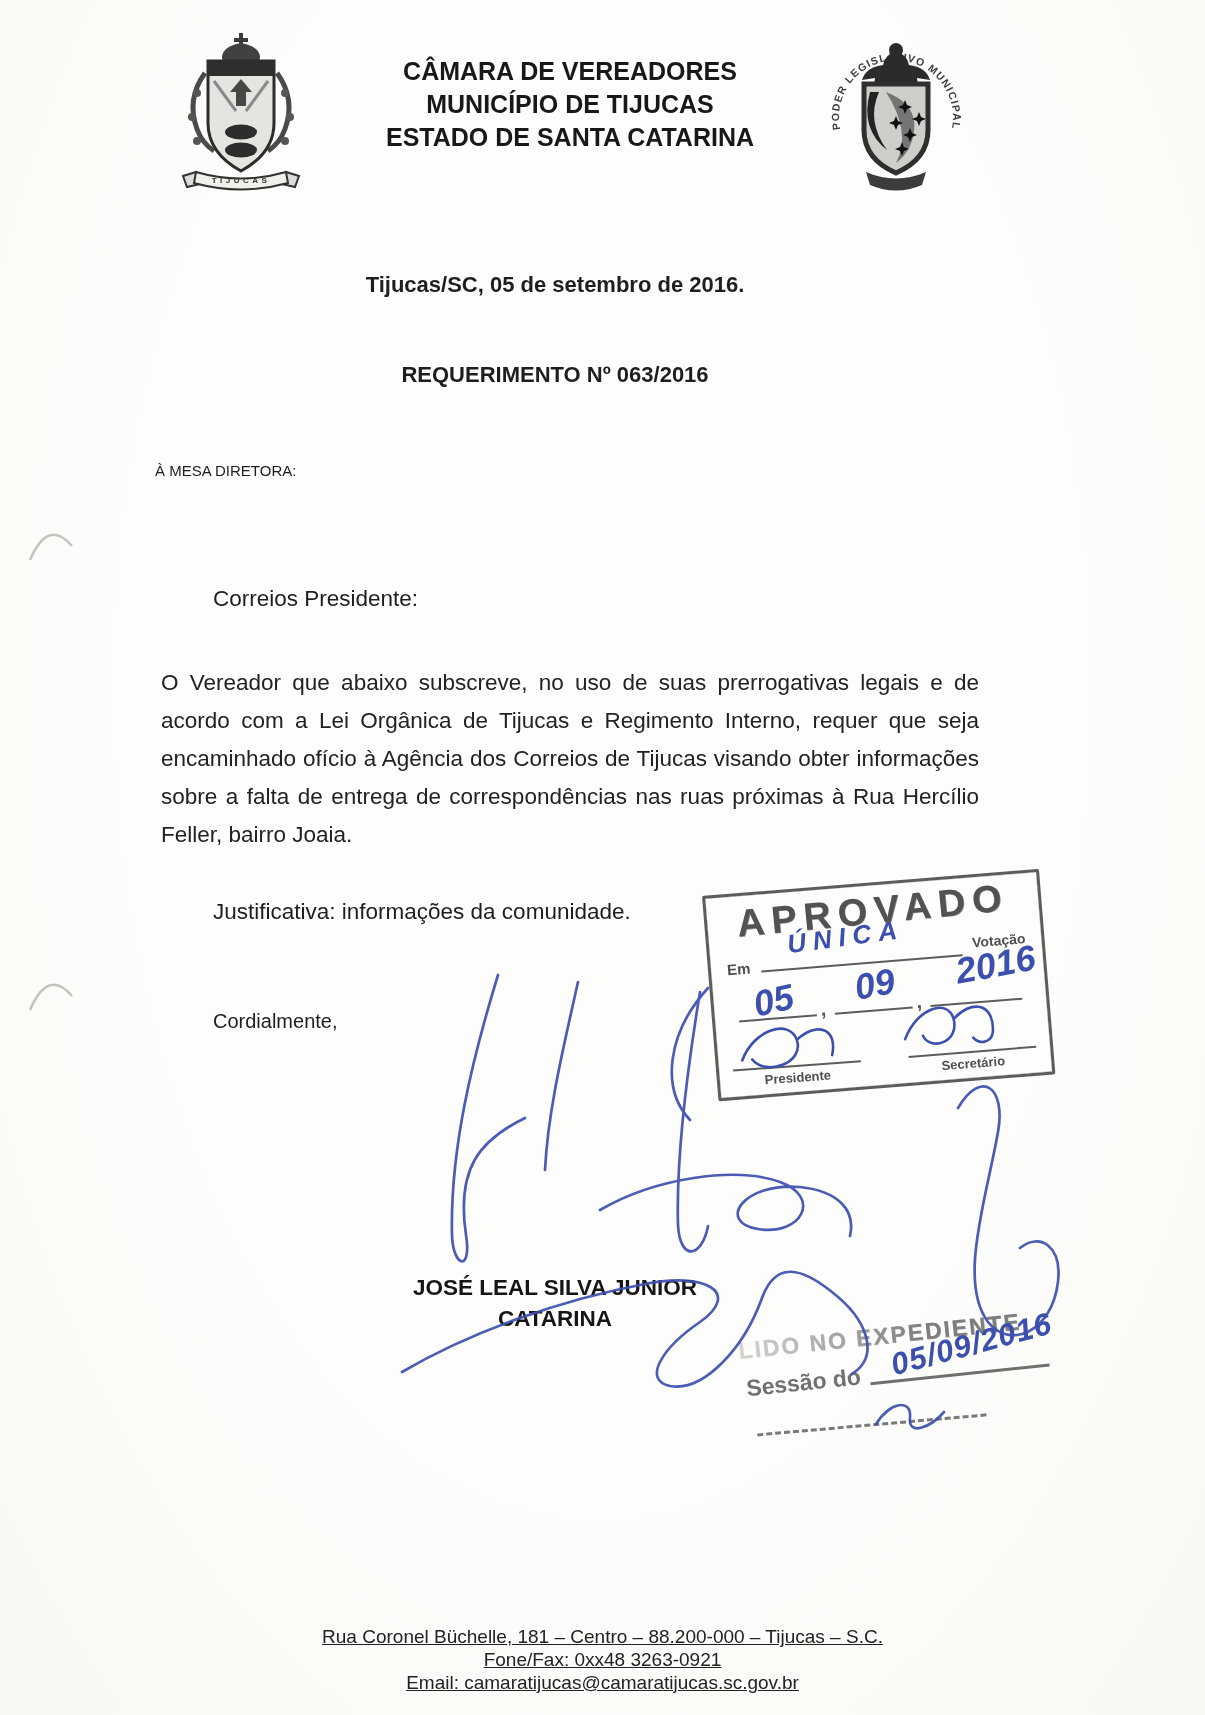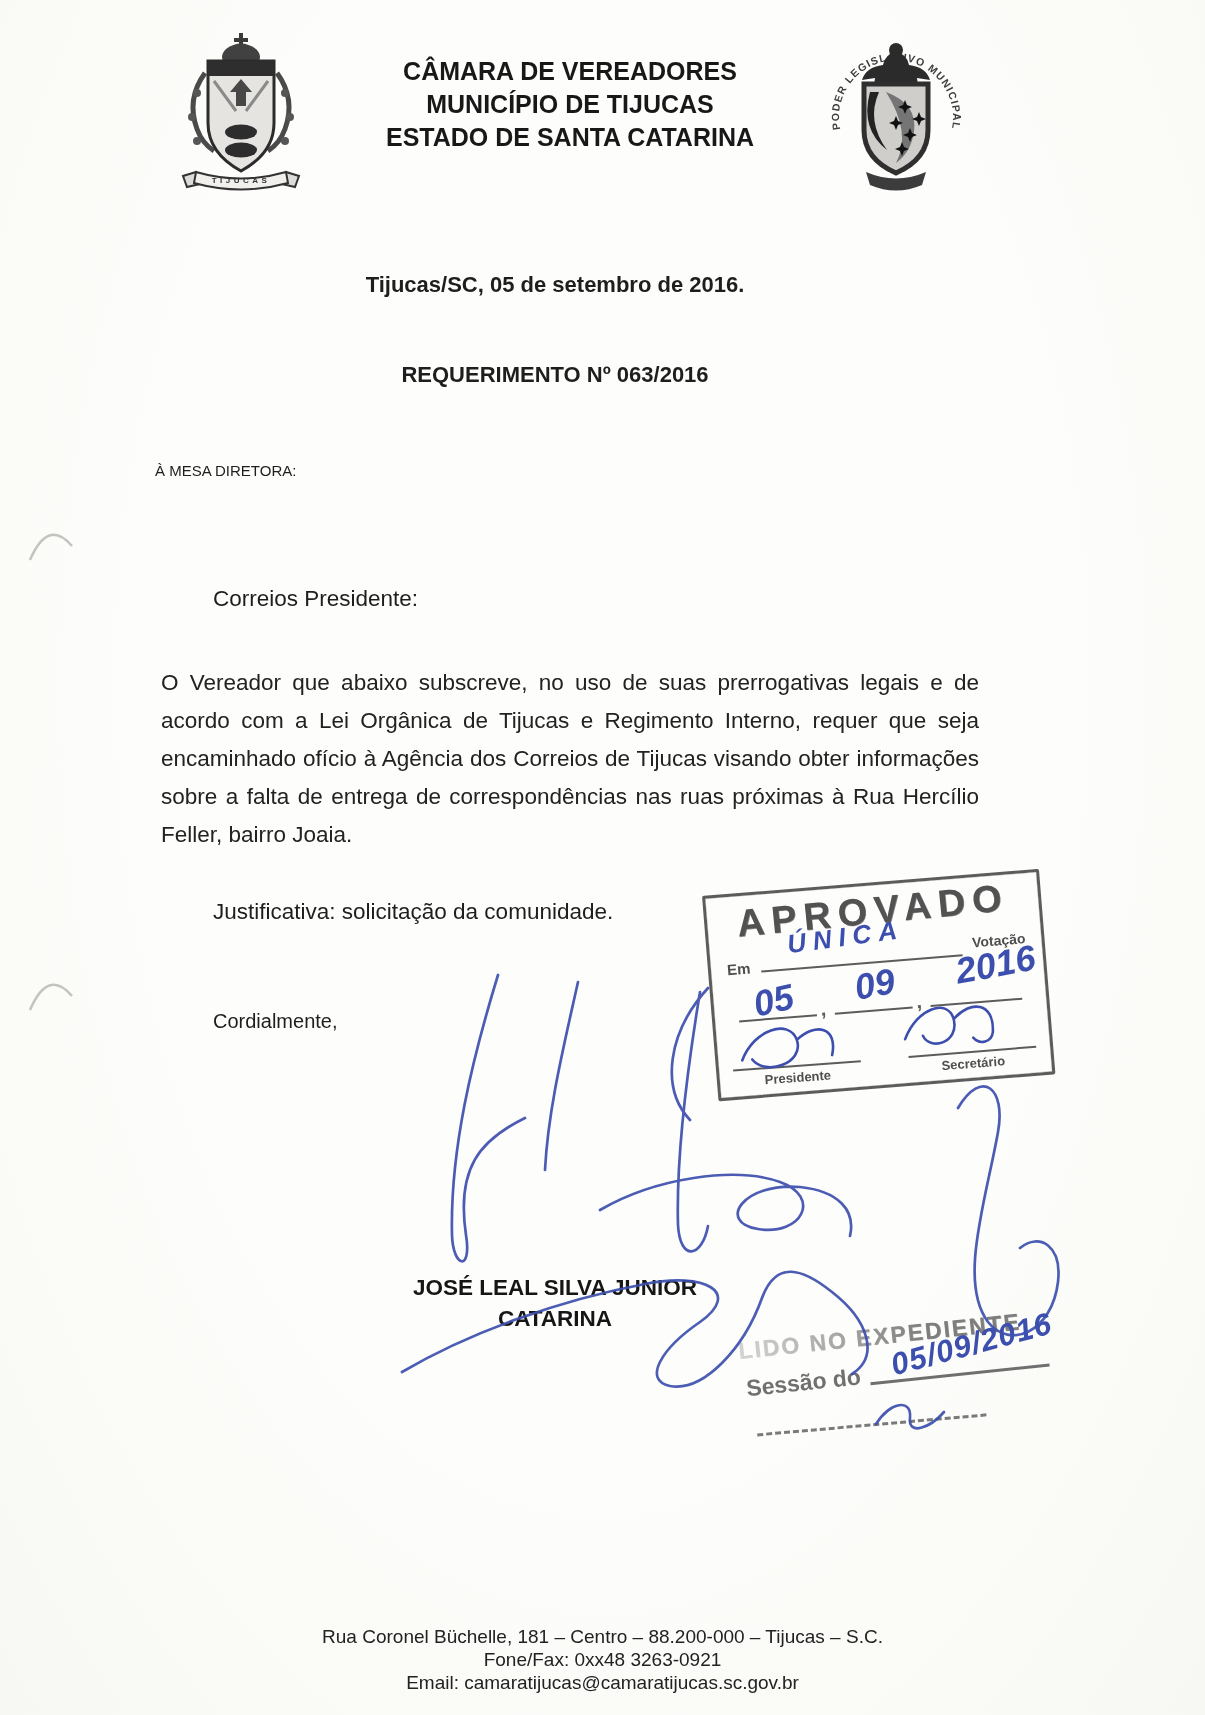--- a/index.html
+++ b/index.html
@@ -23,21 +23,21 @@
   .doc-title{left:150px;top:362px;width:810px;text-align:center;font-weight:bold;font-size:22px;}
   .addressee{left:155px;top:462px;font-size:15px;}
   .salutation{left:213px;top:586px;font-size:22.5px;}
   .body-par{left:161px;top:664px;width:818px;font-size:22.5px;line-height:38px;
     text-align:justify;color:#222;}
   .justification{left:213px;top:899px;font-size:22.5px;}
   .closing{left:213px;top:1010px;font-size:20px;}
   .name-block{left:150px;top:1272px;width:810px;text-align:center;
     font-weight:bold;font-size:22.5px;line-height:31px;color:#161616;}
   
-  .footer{left:0;top:1625px;width:1205px;text-align:center;font-size:19px;line-height:23px;color:#222;}
+  .footer{left:0;top:1625px;width:1205px;text-align:center;font-size:19px;line-height:23px;color:#222;text-decoration:underline;}
   
   .approval-stamp{
     left:702px;top:896px;width:332px;height:200px;
     border:3px solid #5c5c5c;border-radius:2px;
     transform:rotate(-4.6deg);transform-origin:top left;
     color:#4f4f4f;box-shadow:0 0 0 .4px rgba(90,90,90,.35) inset;
     background:rgba(255,255,255,.25);
   }
   .stamp-title{margin-top:4px;text-align:center;font-weight:bold;font-size:38px;
     letter-spacing:7px;color:#525252;transform:rotate(-1deg);
@@ -137,21 +137,21 @@
     <path d="M84,108 l2,5 l5,2 l-5,2 l-2,5 l-2,-5 l-5,-2 l5,-2 z" fill="#111"></path>
     <path d="M76,122 l2,5 l5,2 l-5,2 l-2,5 l-2,-5 l-5,-2 l5,-2 z" fill="#111"></path>
     <path d="M40,152 q30,13 60,0 l-4,13 q-26,11 -52,0 z" fill="#3c3c3c"></path>
   </svg>
 
   <div class="abs date-line">Tijucas/SC, 05 de setembro de 2016.</div>
   <div class="abs doc-title">REQUERIMENTO Nº 063/2016</div>
   <div class="abs addressee">À MESA DIRETORA:</div>
   <div class="abs salutation">Correios Presidente:</div>
   <div class="abs body-par">O Vereador que abaixo subscreve, no uso de suas prerrogativas legais e de acordo com a Lei Orgânica de Tijucas e Regimento Interno, requer que seja encaminhado ofício à Agência dos Correios de Tijucas visando obter informações sobre a falta de entrega de correspondências nas ruas próximas à Rua Hercílio Feller, bairro Joaia.</div>
-  <div class="abs justification">Justificativa: solicitação da comunidade.</div>
+  <div class="abs justification">Justificativa: informações da comunidade.</div>
   <div class="abs closing">Cordialmente,</div>
 
   <div class="abs name-block">
     <div>JOSÉ LEAL SILVA JUNIOR</div>
     <div>CATARINA</div>
   </div>
 
   <div class="abs approval-stamp">
     <div class="stamp-title">APROVADO</div>
     <div class="stamp-row-em">

